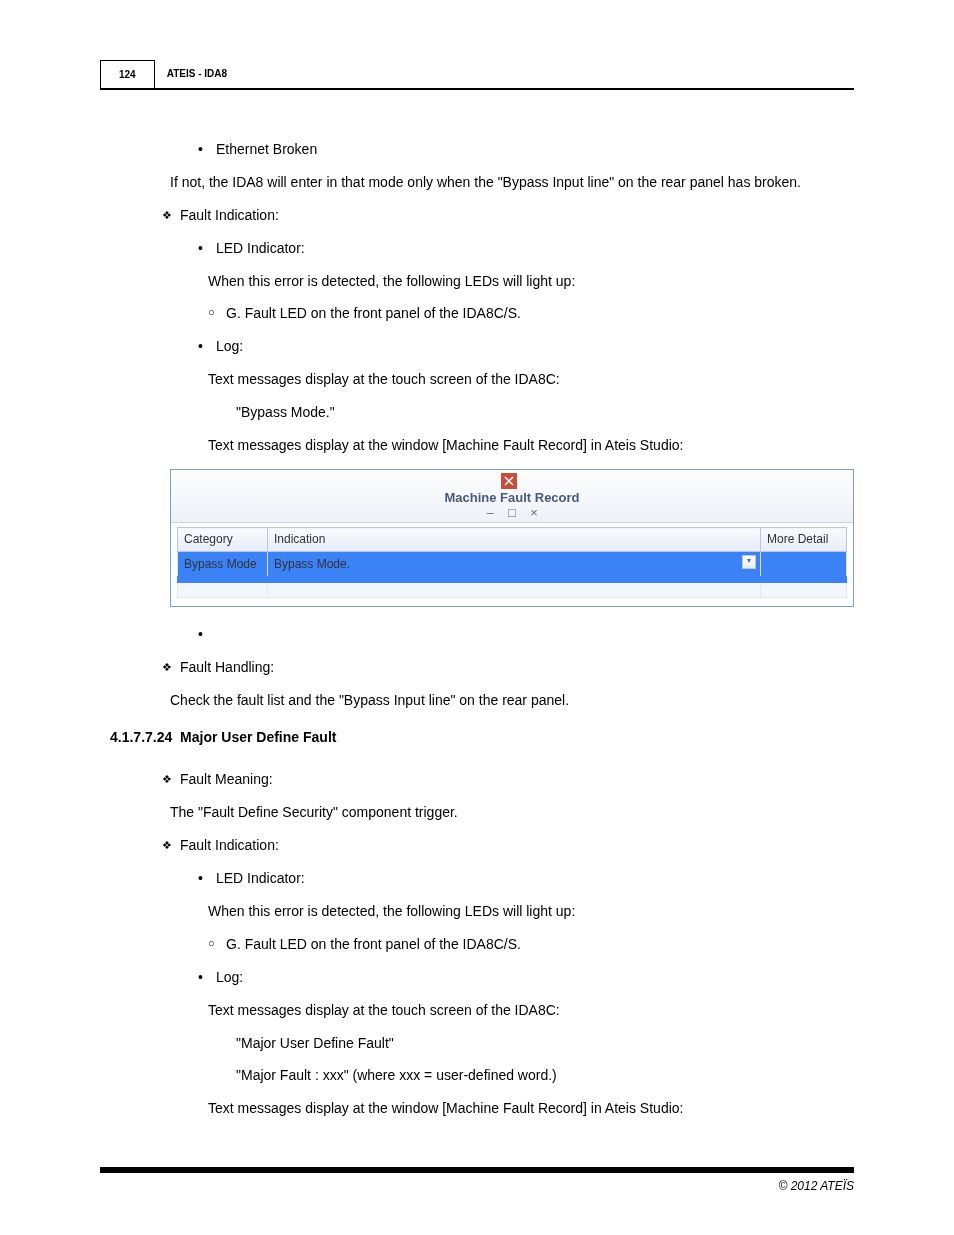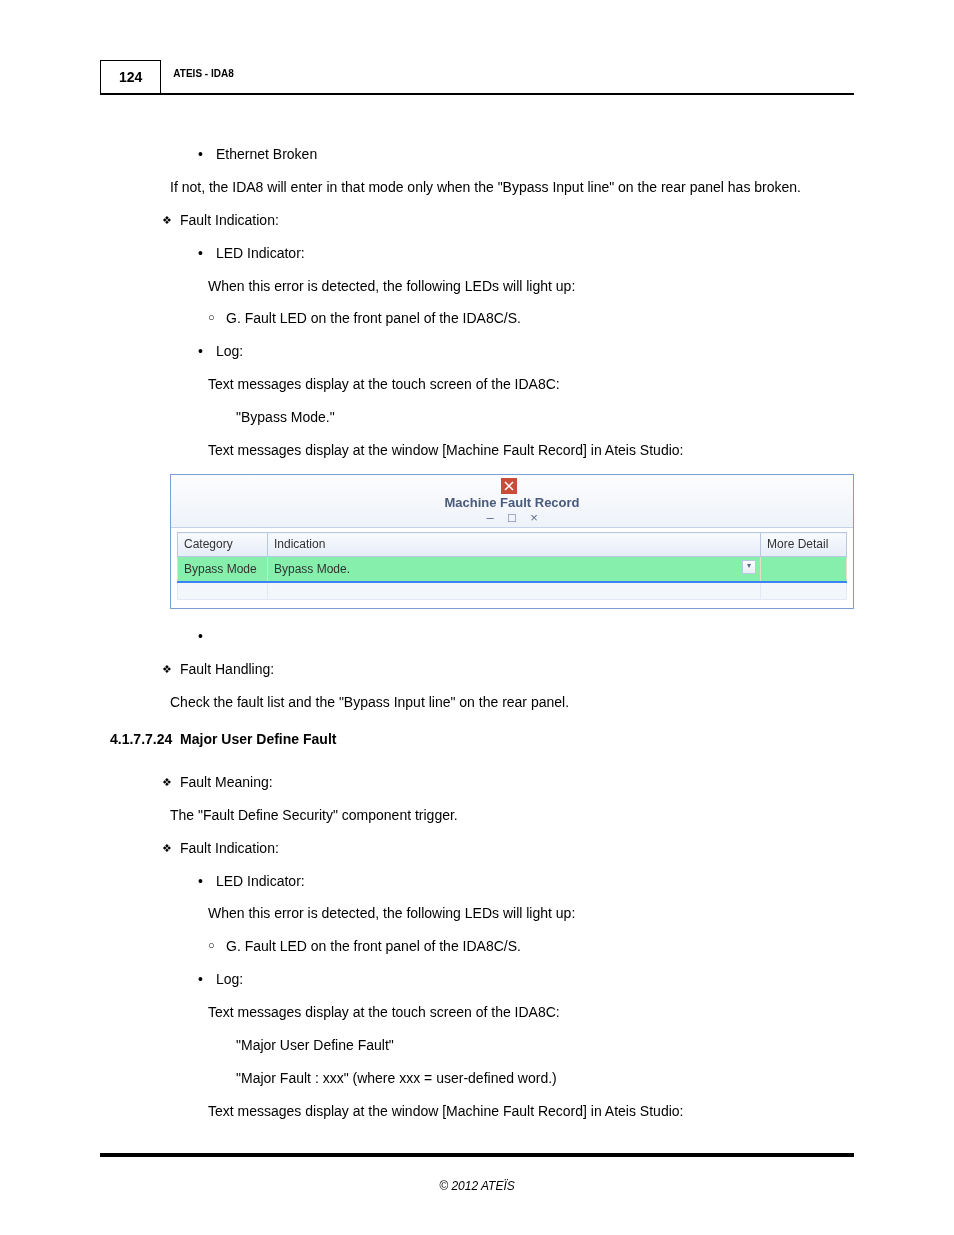--- a/index.html
+++ b/index.html
@@ -17,21 +17,21 @@
     display: flex;
     align-items: stretch;
     border-bottom: 2.5px solid #000;
     margin-bottom: 50px;
   }
   .page-num-box {
     border: 1px solid #000;
     border-bottom: none;
     padding: 8px 18px;
     font-weight: bold;
-    font-size: 14px;
+    font-size: 10px;
   }
   .header-title {
     font-weight: bold;
     font-size: 10px;
     padding: 8px 12px;
   }
   .content {
     padding-left: 70px;
     line-height: 1.35;
   }
@@ -110,24 +110,24 @@
     text-align: left;
     font-weight: normal;
     background: linear-gradient(#f8fafd, #e5edf8);
     border: 1px solid #b8c8e0;
     padding: 3px 6px;
     color: #333;
     margin-left: 31px;
   }
   .tbl td {
     padding: 4px 6px;
-    background: #86efac;
+    background: #3b82f6;
     border-left: 1px solid #e6ddc8;
     border-right: 1px solid #e6ddc8;
-    border-bottom: 2px solid #3b82f6;
+    border-bottom: 7px solid #3b82f6;
     color: #333;
     position: relative;
   }
   .col-cat { width: 90px; }
   .col-desc { }
   .col-more { width: 86px; }
   .row-dropdown {
     position: absolute;
     right: 4px; top: 3px;
     width: 14px; height: 14px;
@@ -135,23 +135,23 @@
     background: linear-gradient(#fdfdfe,#e8eef7);
     display: flex; align-items: center; justify-content: center;
     font-size: 8px; color: #5b6e92;
   }
   .blank-row td { background: #f3f6fb; height: 18px; border: 1px solid #e2e9f4; }
   .footer {
     position: absolute;
     bottom: 42px;
     left: 100px;
     right: 100px;
-    border-top: 4px solid #000000;
-    padding-top: 22px;
-    text-align: center;
+    border-top: 6px solid #000000;
+    padding-top: 6px;
+    text-align: right;
     font-style: italic;
     font-size: 12px;
   }
 </style>
 </head>
 <body>
 
 <div class="header-row">
   <div class="page-num-box">124</div>
   <div class="header-title">ATEIS - IDA8</div>

